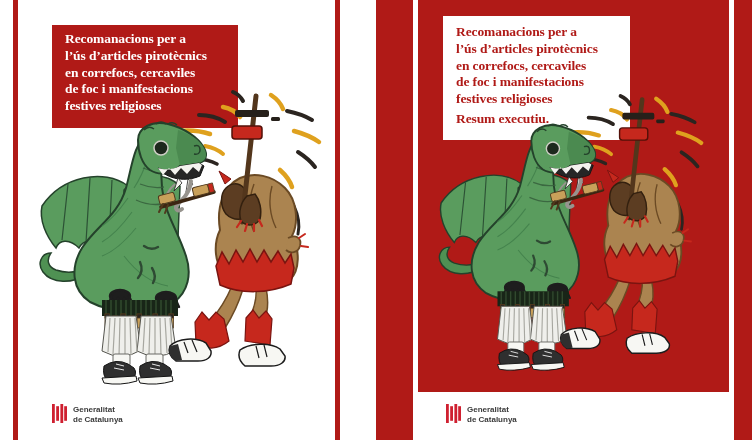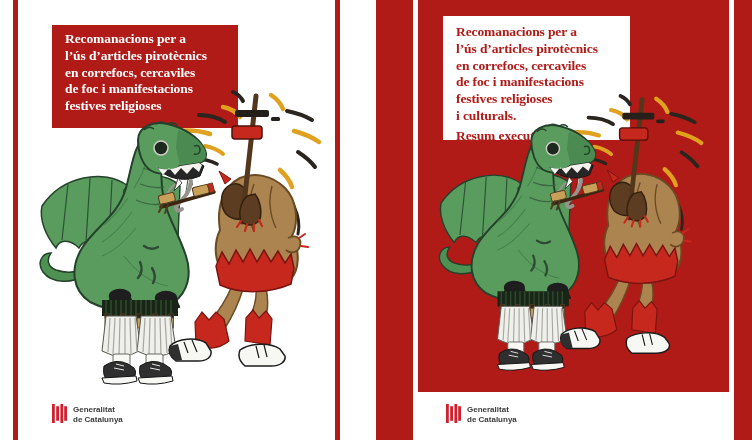--- a/index.html
+++ b/index.html
@@ -219,21 +219,20 @@
     <div class="vbar" style="left:0;width:37px;"></div>
     <div class="vbar" style="left:358px;width:18px;"></div>
     <div class="redfield" style="left:42px;top:0;width:311px;height:392px;"></div>
 
     <div class="titlebox on-white">
       <div>Recomanacions per a</div>
       <div>l’ús d’articles pirotècnics</div>
       <div>en correfocs, cercaviles</div>
       <div>de foc i manifestacions</div>
       <div>festives religioses</div>
-      <div>i culturals.</div>
       <div class="subtitle">Resum executiu.</div>
     </div>
 
     <svg class="illus illus-right" viewBox="0 0 312 302">
       <use href="#correfoc"></use>
     </svg>
 
     <div class="logo logo-right">
       <svg width="15" height="19">
           <use href="#senyera"></use>

